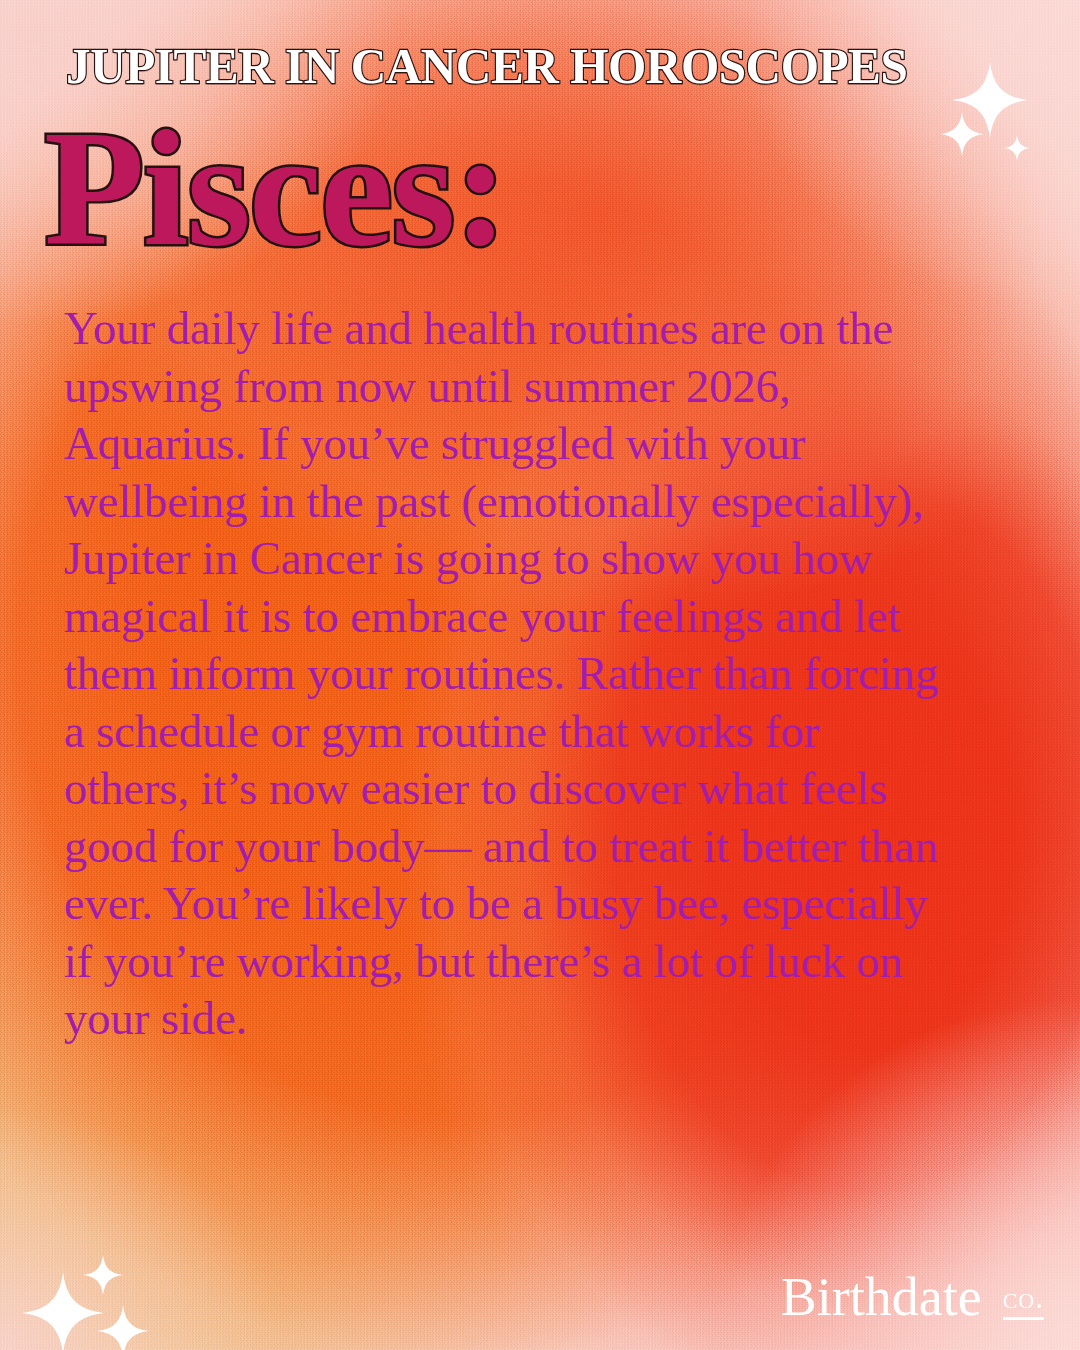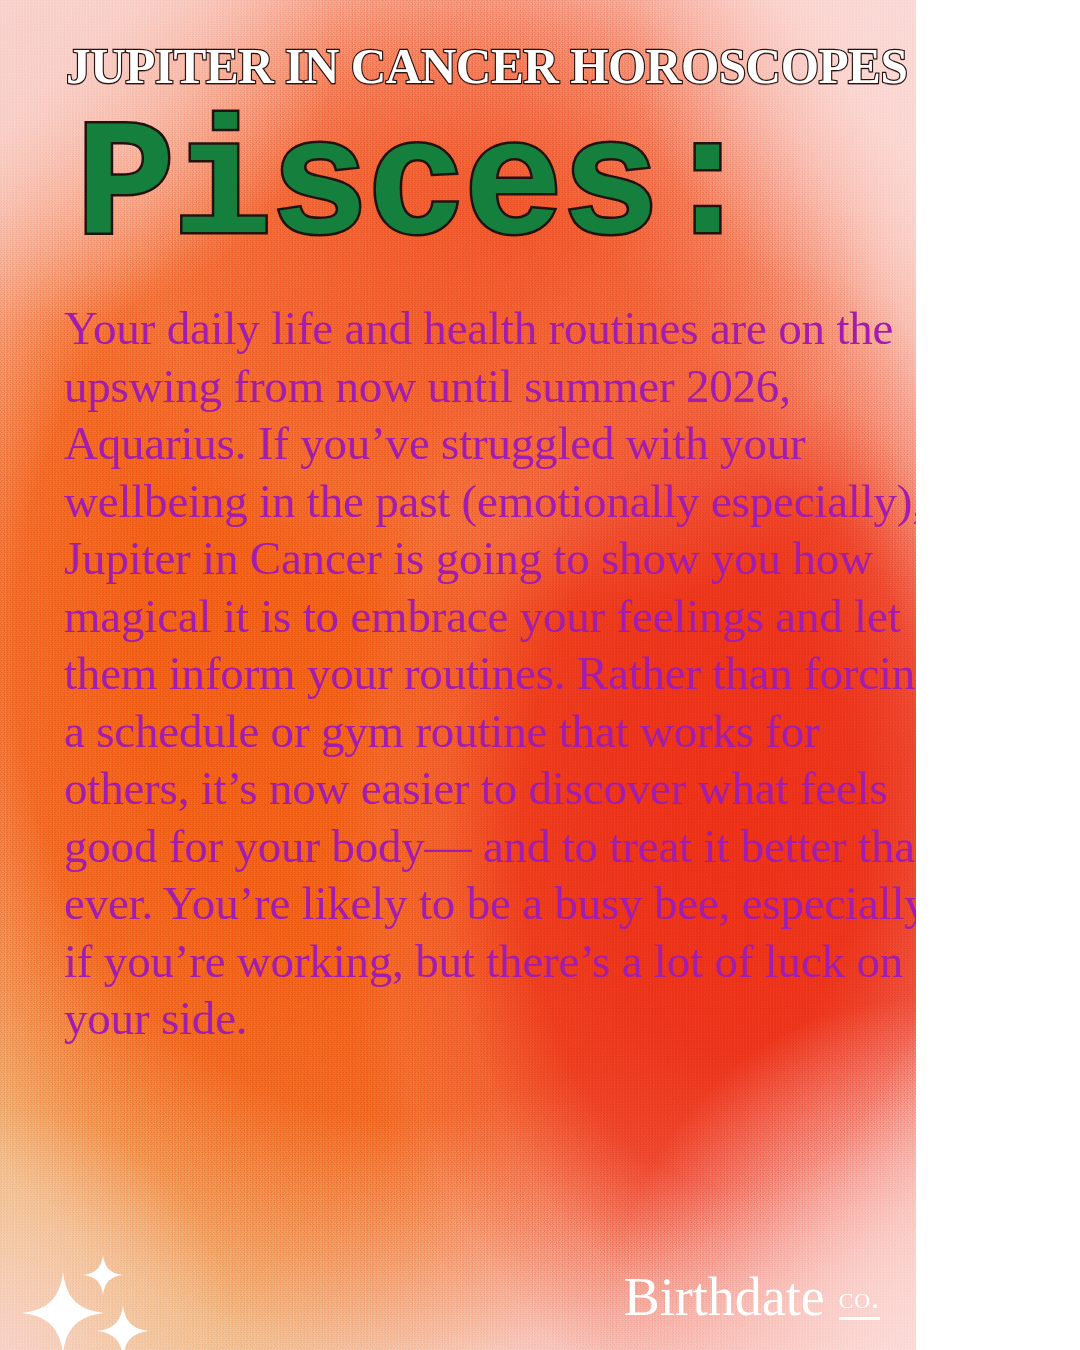--- a/index.html
+++ b/index.html
@@ -3,21 +3,21 @@
 <meta charset="utf-8">
 <title>Pisces Horoscope Card</title>
 <style>
   html, body {
     margin: 0;
     padding: 0;
     background: #ffffff;
   }
   #card {
     position: relative;
-    width: 916px;
+    width: 1080px;
     height: 1350px;
     overflow: hidden;
     font-family: "Liberation Serif", "DejaVu Serif", serif;
     
     background: #f7d3cf;
   }
 
   
   .bg-layer {
     position: absolute;
@@ -90,28 +90,28 @@
     transform: scaleX(0.985);
     transform-origin: left center;
     white-space: nowrap;
     -webkit-text-stroke: 2.4px #2a1410;
     paint-order: stroke fill;
     text-shadow: 0 2px 0 rgba(60,20,10,0.22);
   }
 
   #sign-title {
     position: absolute;
-    left: 76px;
+    left: 44px;
     top: 104px;
-    font-family: Liberation Mono, monospace;
+    font-family: Liberation Serif, serif;
     font-weight: 700;
     font-size: 165px;
     line-height: 170px;
     letter-spacing: -2px;
-    color: #15803d;
+    color: #be185d;
     white-space: nowrap;
     -webkit-text-stroke: 5px #241210;
     paint-order: stroke fill;
   }
 
   #body-copy {
     position: absolute;
     left: 64px;
     top: 300px;
     width: 880px;
@@ -124,21 +124,21 @@
     white-space: pre-line;
   }
 
   
   #logo {
     position: absolute;
     right: 36px;
     bottom: 26px;
     display: flex;
     align-items: flex-end;
-    gap: 14px;
+    gap: 21px;
     color: #ffffff;
     margin-left: 31px;
   }
   #logo-word {
     font-family: "Liberation Serif", "DejaVu Serif", serif;
     font-weight: 400;
     font-size: 54px;
     line-height: 54px;
     letter-spacing: 0px;
     color: #ffffff;

